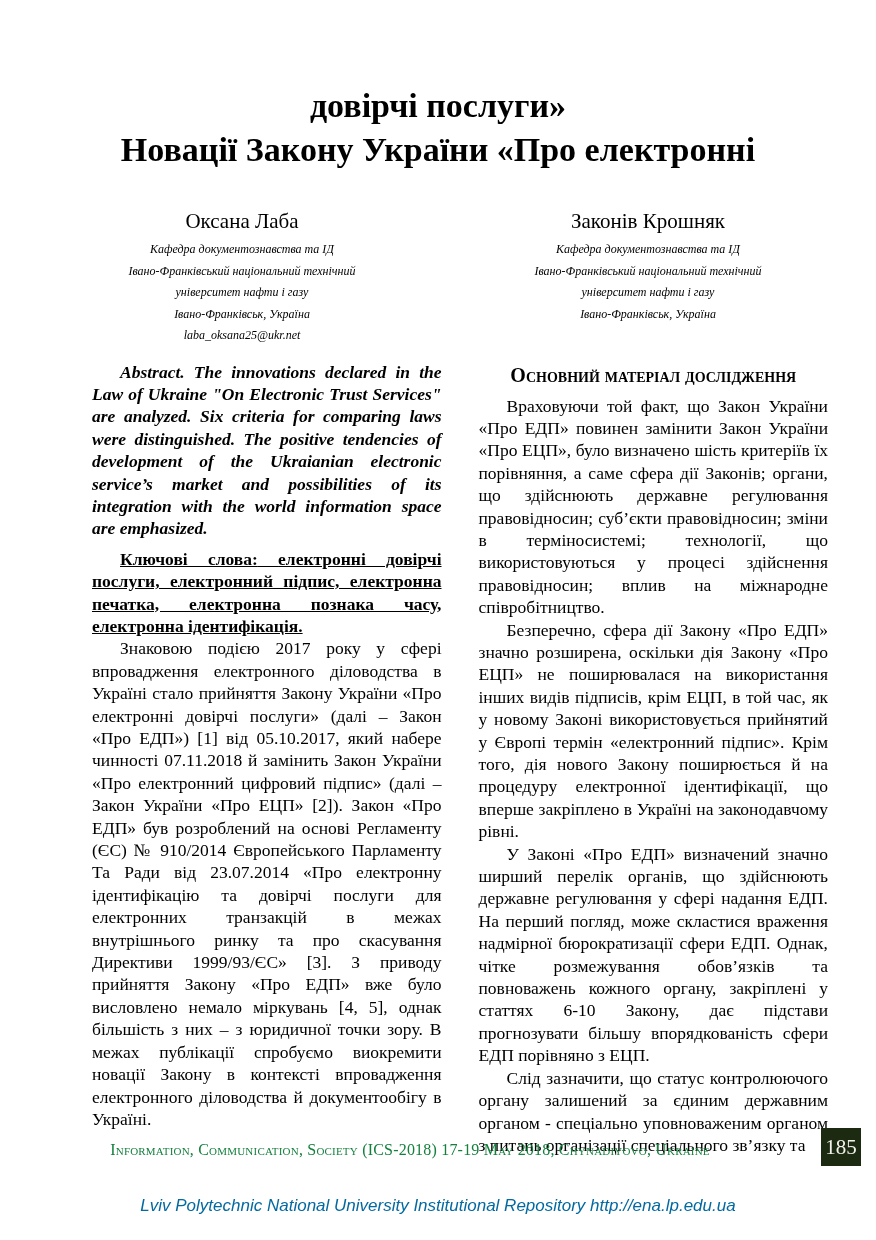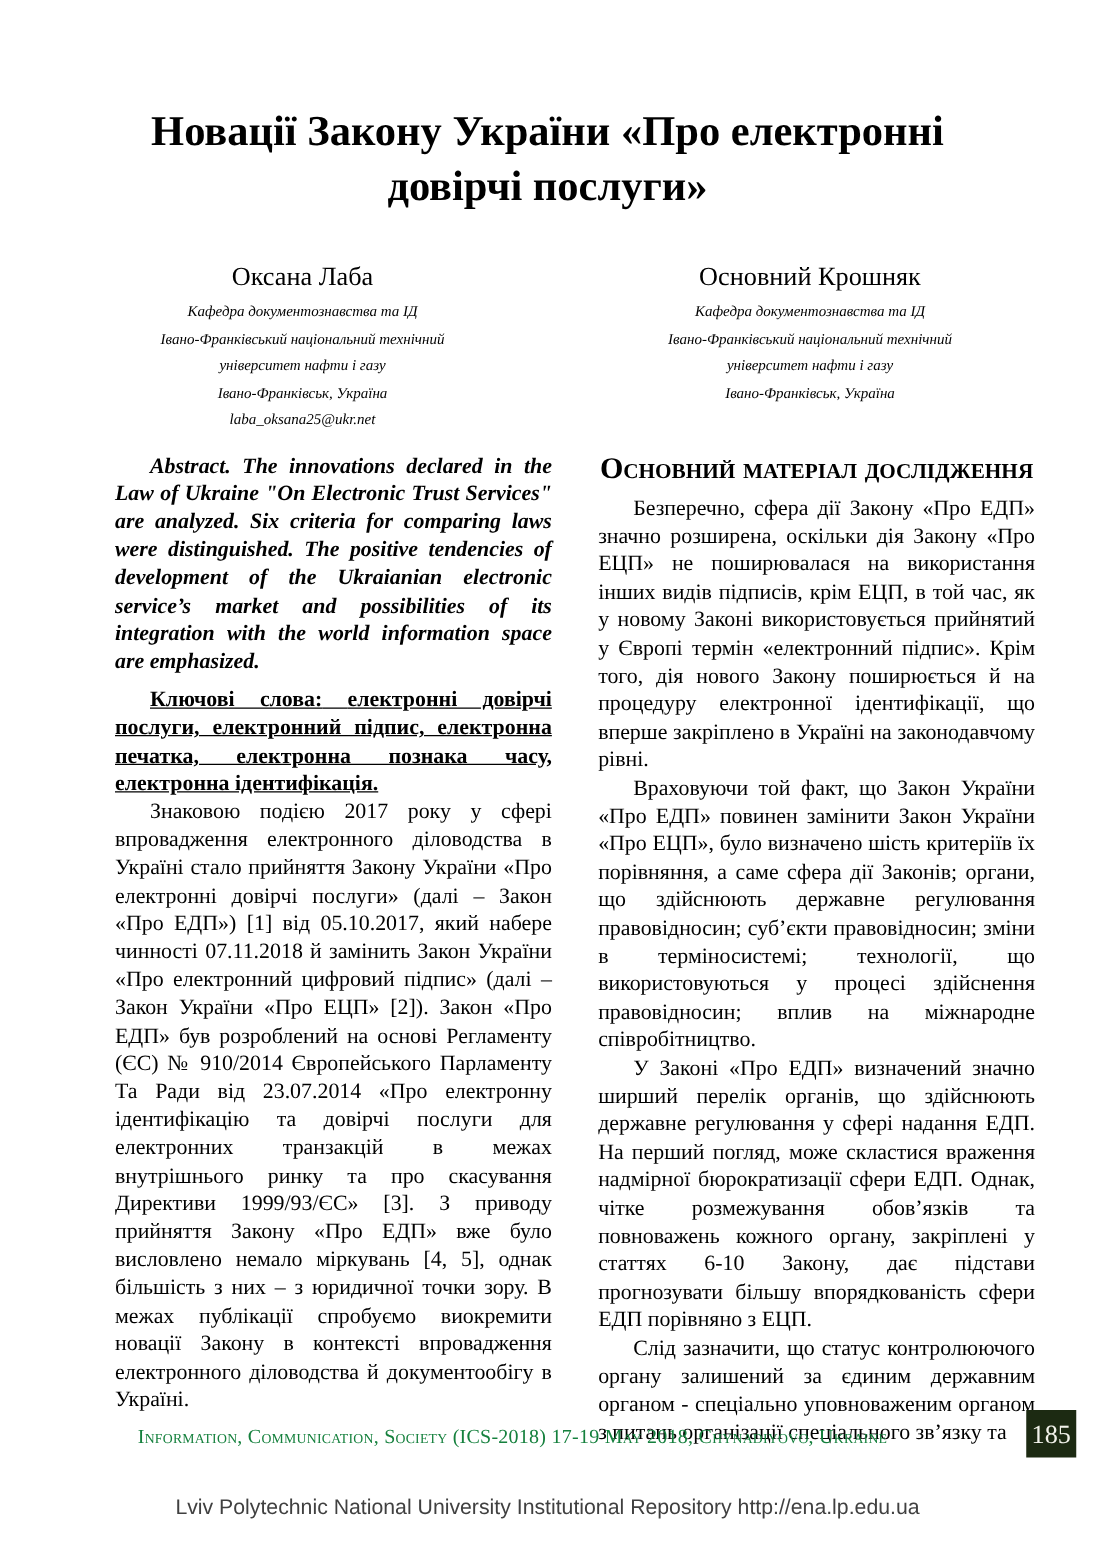--- a/index.html
+++ b/index.html
@@ -48,21 +48,21 @@
     font-size: 17.5px;
     line-height: 22.4px;
   }
   .col p { margin: 0; text-indent: 28px; }
   .abstract { font-weight: bold; font-style: italic; }
   .keywords { font-weight: bold; margin-top: 8px !important; text-decoration: underline; }
   .section-heading {
     text-align: center;
     font-weight: bold;
     font-variant: small-caps;
-    font-size: 24px;
+    font-size: 20px;
     line-height: 24px;
     margin: 17px 0 8px 0 !important;
     text-indent: 0 !important;
   }
   .first-heading { margin-top: 2px !important; }
   .footer-line {
     position: absolute;
     top: 1141px; left: 0; right: 56px;
     text-align: center;
     font-variant: small-caps;
@@ -85,61 +85,61 @@
     font-family: "Liberation Sans", sans-serif;
     font-size: 17px;
   }
 </style>
 </head>
 <body>
 
 <div class="page">
 
   <div class="title">
+    <div>довірчі послуги»</div>
     <div>Новації Закону України «Про електронні</div>
-    <div>довірчі послуги»</div>
   </div>
 
   <div class="authors-row">
     <div class="author-col">
       <div class="author-name">Оксана Лаба</div>
       <div class="aff-line">Кафедра документознавства та ІД</div>
       <div class="aff-line">Івано-Франківський національний технічний</div>
       <div class="aff-line">університет нафти і газу</div>
       <div class="aff-line">Івано-Франківськ, Україна</div>
       <div class="email-line">laba_oksana25@ukr.net</div>
     </div>
     <div class="author-col">
-      <div class="author-name">Основний Крошняк</div>
+      <div class="author-name">Законів Крошняк</div>
       <div class="aff-line">Кафедра документознавства та ІД</div>
       <div class="aff-line">Івано-Франківський національний технічний</div>
       <div class="aff-line">університет нафти і газу</div>
       <div class="aff-line">Івано-Франківськ, Україна</div>
     </div>
   </div>
 
   <div class="columns">
 
     <div class="col">
       <p class="abstract"><span>Abstract.</span> <span>The innovations declared in the Law of Ukraine "On Electronic Trust Services" are analyzed. Six criteria for comparing laws were distinguished. The positive tendencies of development of the Ukraianian electronic service’s market and possibilities of its integration with the world information space are emphasized.</span></p>
       <p class="keywords"><span>Ключові слова:</span> <span>електронні довірчі послуги, електронний підпис, електронна печатка, електронна познака часу, електронна ідентифікація.</span></p>
       <p>Знаковою подією 2017 року у сфері впровадження електронного діловодства в Україні стало прийняття Закону України «Про електронні довірчі послуги» (далі – Закон «Про ЕДП») [1] від 05.10.2017, який набере чинності 07.11.2018 й замінить Закон України «Про електронний цифровий підпис» (далі – Закон України «Про ЕЦП» [2]). Закон «Про ЕДП» був розроблений на основі Регламенту (ЄС) № 910/2014 Європейського Парламенту Та Ради від 23.07.2014 «Про електронну ідентифікацію та довірчі послуги для електронних транзакцій в межах внутрішнього ринку та про скасування Директиви 1999/93/ЄС» [3]. З приводу прийняття Закону «Про ЕДП» вже було висловлено немало міркувань [4, 5], однак більшість з них – з юридичної точки зору. В межах публікації спробуємо виокремити новації Закону в контексті впровадження електронного діловодства й документообігу в Україні.</p>
     </div>
 
     <div class="col">
       <p class="section-heading first-heading">Основний матеріал дослідження</p>
+      <p>Враховуючи той факт, що Закон України «Про ЕДП» повинен замінити Закон України «Про ЕЦП», було визначено шість критеріїв їх порівняння, а саме сфера дії Законів; органи, що здійснюють державне регулювання правовідносин; суб’єкти правовідносин; зміни в терміносистемі; технології, що використовуються у процесі здійснення правовідносин; вплив на міжнародне співробітництво.</p>
       <p>Безперечно, сфера дії Закону «Про ЕДП» значно розширена, оскільки дія Закону «Про ЕЦП» не поширювалася на використання інших видів підписів, крім ЕЦП, в той час, як у новому Законі використовується прийнятий у Європі термін «електронний підпис». Крім того, дія нового Закону поширюється й на процедуру електронної ідентифікації, що вперше закріплено в Україні на законодавчому рівні.</p>
-      <p>Враховуючи той факт, що Закон України «Про ЕДП» повинен замінити Закон України «Про ЕЦП», було визначено шість критеріїв їх порівняння, а саме сфера дії Законів; органи, що здійснюють державне регулювання правовідносин; суб’єкти правовідносин; зміни в терміносистемі; технології, що використовуються у процесі здійснення правовідносин; вплив на міжнародне співробітництво.</p>
       <p>У Законі «Про ЕДП» визначений значно ширший перелік органів, що здійснюють державне регулювання у сфері надання ЕДП. На перший погляд, може скластися враження надмірної бюрократизації сфери ЕДП. Однак, чітке розмежування обов’язків та повноважень кожного органу, закріплені у статтях 6-10 Закону, дає підстави прогнозувати більшу впорядкованість сфери ЕДП порівняно з ЕЦП.</p>
       <p>Слід зазначити, що статус контролюючого органу залишений за єдиним державним органом - спеціально уповноваженим органом з питань організації спеціального зв’язку та</p>
     </div>
 
   </div>
 
   <div class="footer-line">Information, Communication, Society (ICS-2018) 17-19 May 2018, Chynadiyovo, Ukraine</div>
 
   <div class="page-num-box" style="background: rgb(28, 42, 18);">
     <span>185</span>
   </div>
 
-  <div class="repository" style="color: #404040;">Lviv Polytechnic National University Institutional Repository http://ena.lp.edu.ua</div>
+  <div class="repository" style="color: #0369a1; font-style: italic;">Lviv Polytechnic National University Institutional Repository http://ena.lp.edu.ua</div>
 
 </div>
 
 </body></html>

